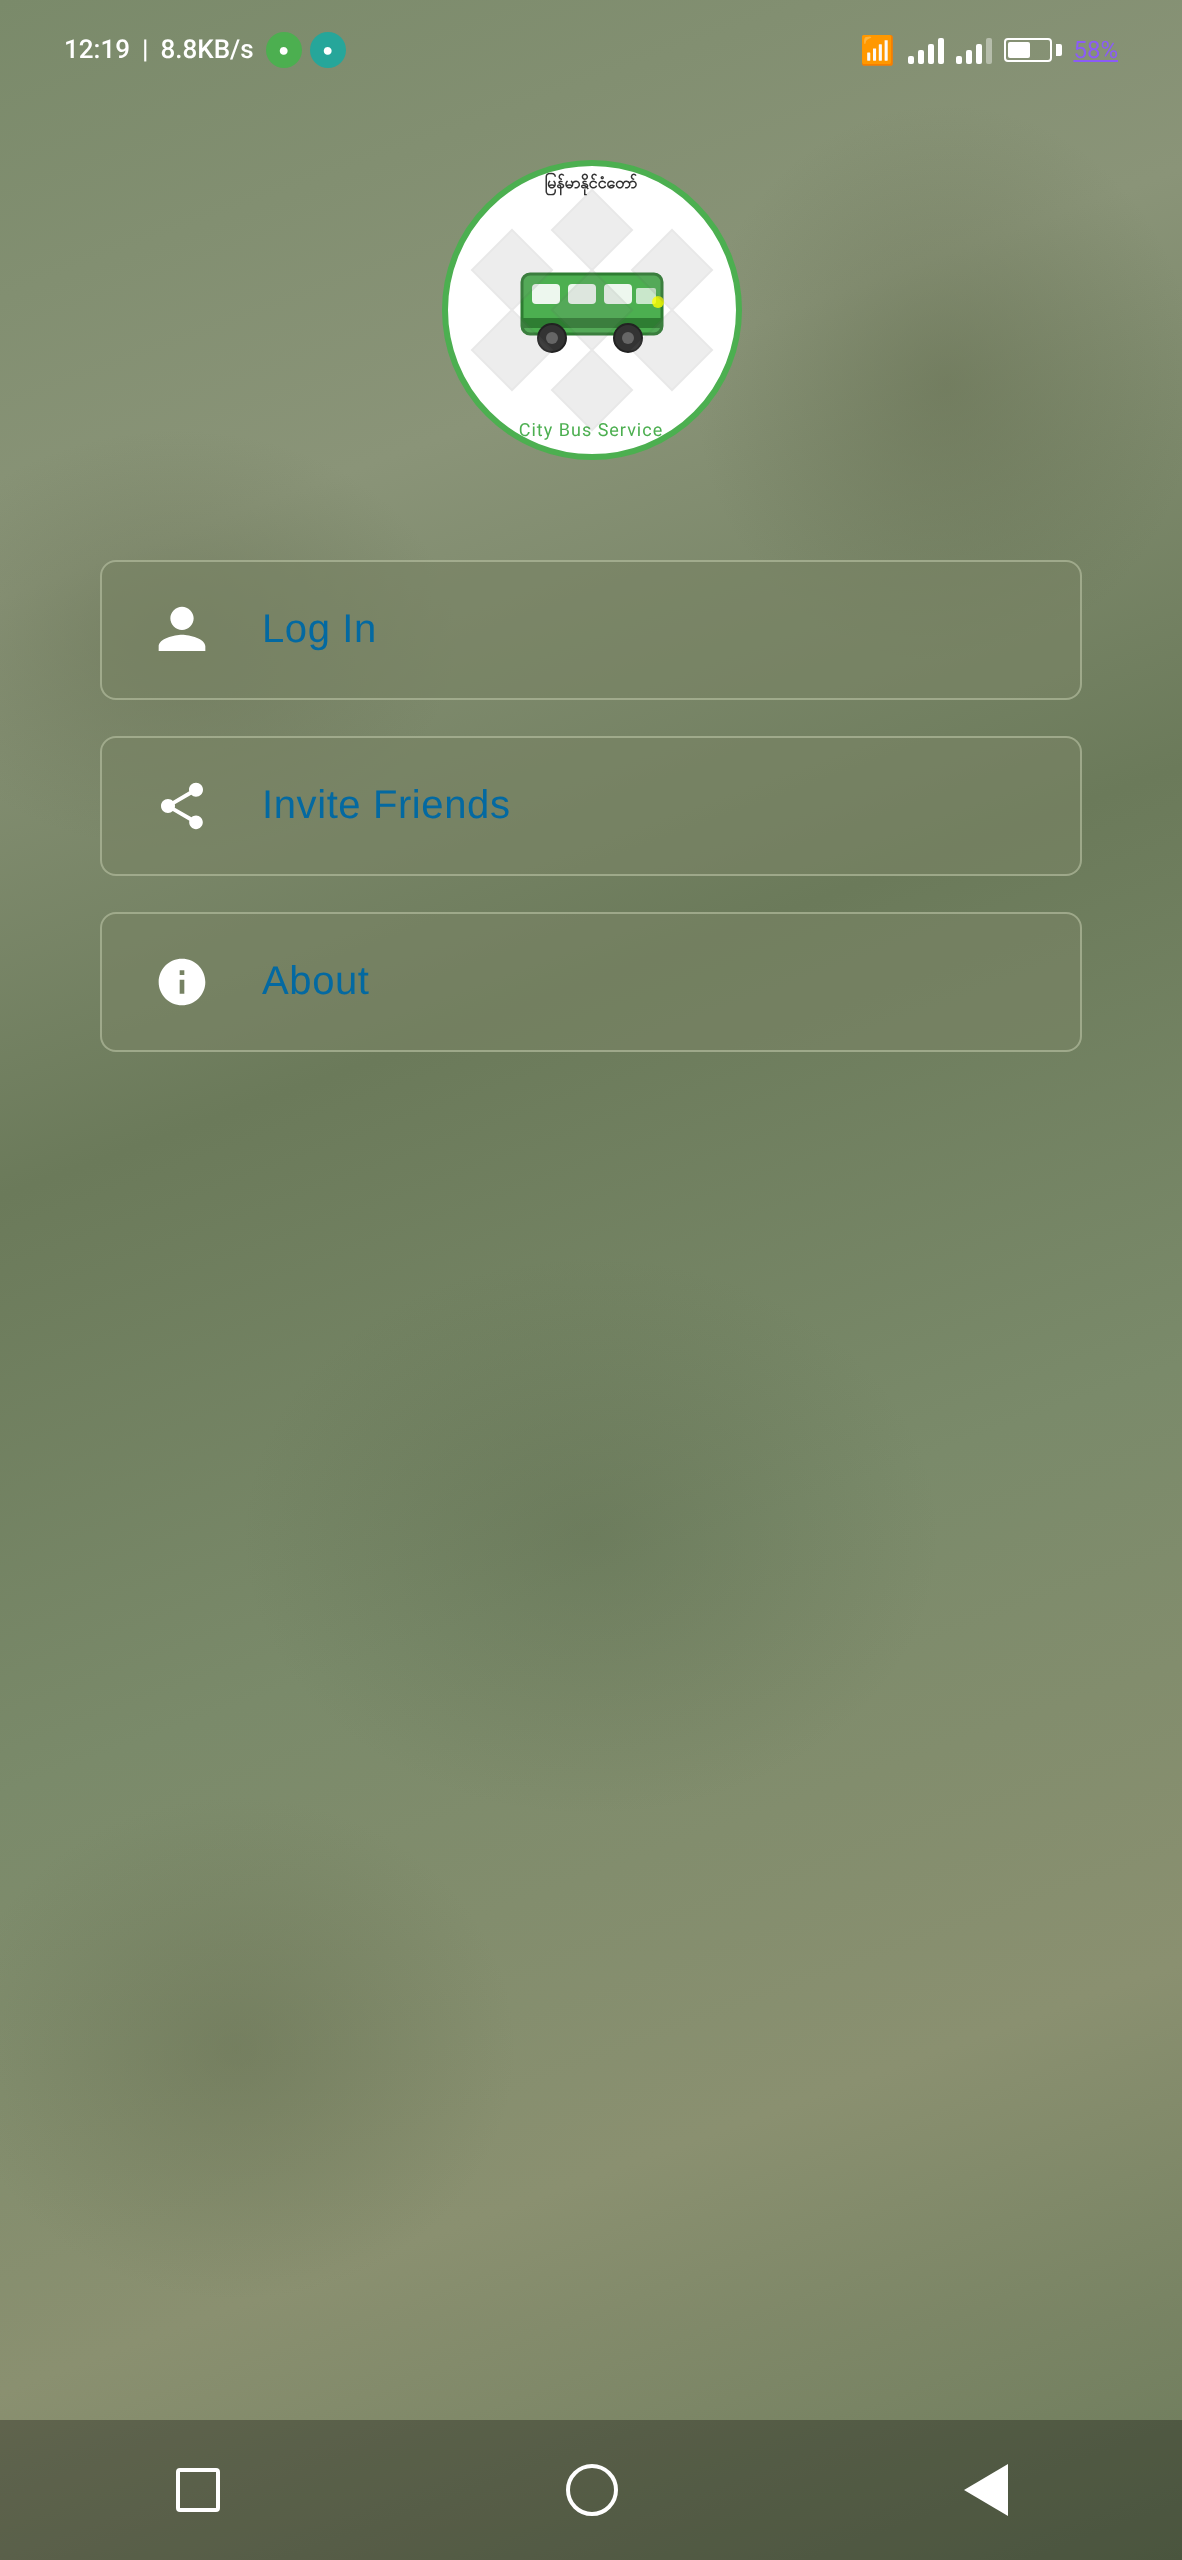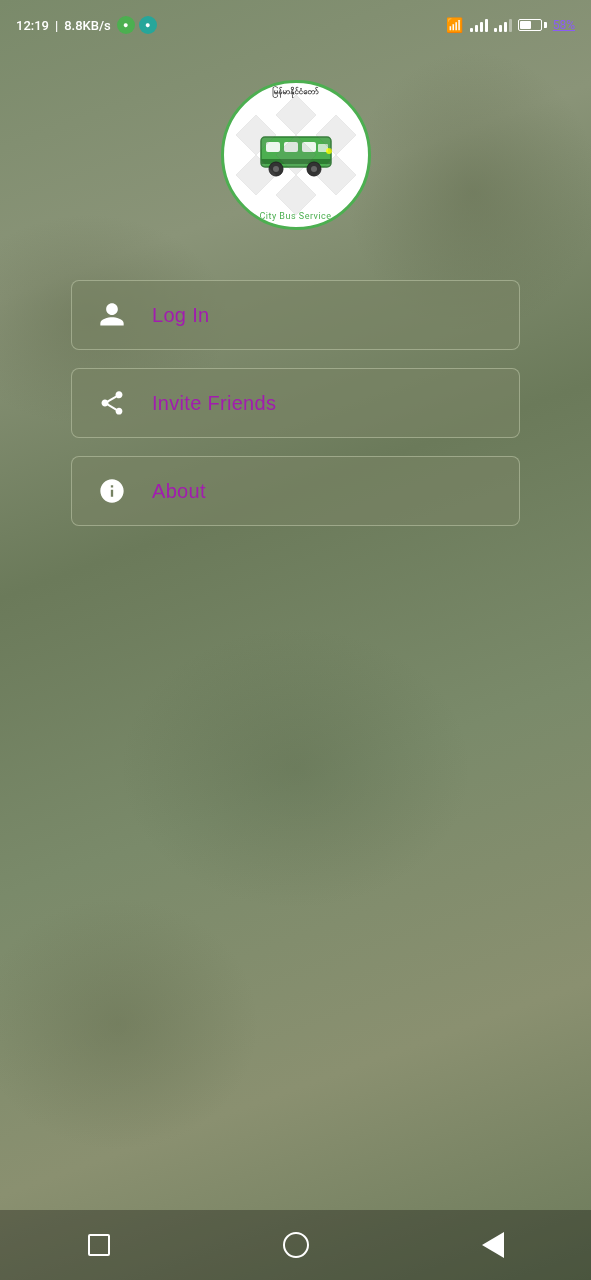--- a/index.html
+++ b/index.html
@@ -31,21 +31,21 @@
         radial-gradient(ellipse 200px 180px at 20% 80%, rgba(95,105,75,0.4) 0%, transparent 70%);
       pointer-events: none;
     }
 
     .status-bar {
       width: 100%;
       height: 50px;
       display: flex;
       align-items: center;
       justify-content: space-between;
-      padding: 0 16px;
+      padding: 0 32px;
       position: relative;
       z-index: 10;
     }
 
     .status-left {
       display: flex;
       align-items: center;
       gap: 6px;
       color: white;
       font-size: 13px;
@@ -132,21 +132,21 @@
       font-size: 12px;
       text-decoration: underline;
     }
 
     
     .main-content {
       flex: 1;
       display: flex;
       flex-direction: column;
       align-items: center;
-      padding: 30px 71px 20px;
+      padding: 30px 50px 20px;
       position: relative;
       z-index: 5;
     }
 
     
     .logo-container {
       margin-bottom: 50px;
       display: flex;
       flex-direction: column;
       align-items: center;
@@ -235,21 +235,21 @@
       width: 80px;
       display: flex;
       align-items: center;
       justify-content: center;
       font-size: 26px;
     }
 
     .btn-label {
       font-size: 20px;
       font-weight: 500;
-      color: #a21caf;
+      color: #0369a1;
       letter-spacing: 0.3px;
     }
 
     
     .bottom-nav {
       height: 70px;
       display: flex;
       align-items: center;
       justify-content: space-around;
       background: rgba(0,0,0,0.3);

